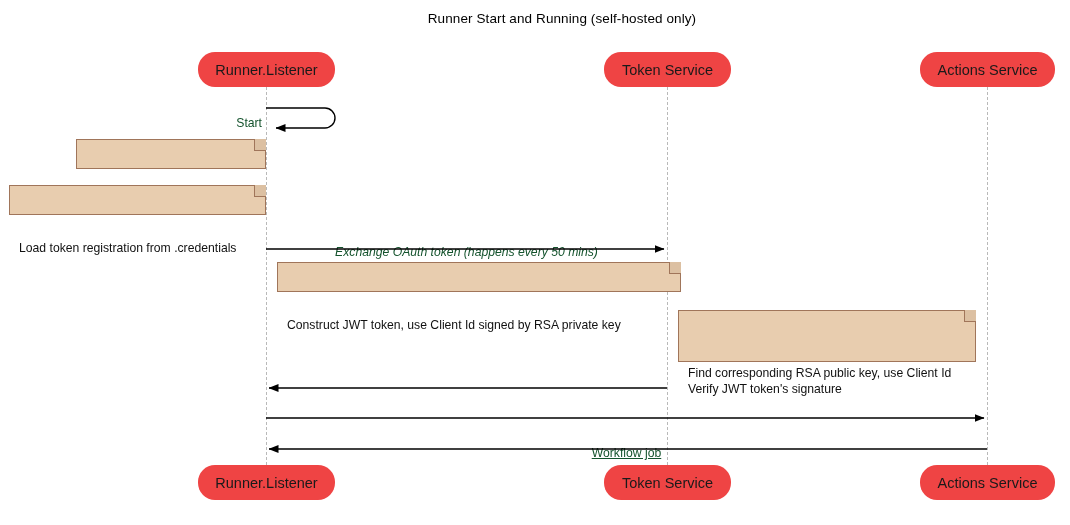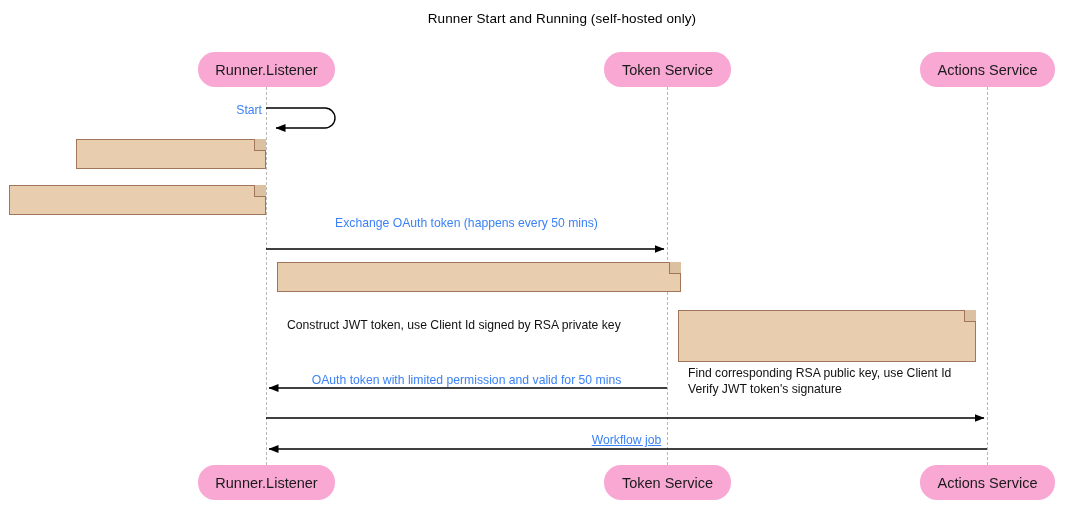--- a/index.html
+++ b/index.html
@@ -35,21 +35,21 @@
   
   .lifeline {
     position: absolute;
     width: 0;
     border-left: 1px dashed #b9b9b9;
   }
   
   .participant {
     position: absolute;
     height: 35px;
-    background: #f9a8d4;
+    background: #ef4444;
     border-radius: 17px;
     display: flex;
     align-items: center;
     justify-content: center;
     font-size: 14.5px;
     color: #1a1a1a;
     white-space: nowrap;
   }
   
   .note {
@@ -79,22 +79,23 @@
     right: -1px;
     width: 12px;
     height: 12px;
     background: #ffffff;
     clip-path: polygon(0 0, 100% 0, 100% 100%);
   }
   
   .msg-label {
     position: absolute;
     font-size: 12.2px;
-    color: #3b82f6;
+    color: #14532d;
     white-space: nowrap;
+    margin-top: 13px;
   }
   .msg-label.center {
     text-align: center;
   }
   .msg-label.right {
     text-align: right;
   }
   svg.overlay {
     position: absolute;
     left: 0; top: 0;
@@ -136,46 +137,44 @@
 
   <div class="note" style="left:76px; top:139px; width:190px; height:30px;">
     <span class="foldmask"></span>
     <span class="fold"></span>
     <span>Load config info from .runner</span>
   </div>
 
   <div class="note" style="left:9px; top:185px; width:257px; height:30px;">
     <span class="foldmask"></span>
     <span class="fold"></span>
+    <span>Load token registration from .credentials</span>
   </div>
 
   <div class="note" style="left:277px; top:262px; width:404px; height:30px;">
     <span class="foldmask"></span>
     <span class="fold"></span>
     <span>Construct JWT token, use Client Id signed by RSA private key</span>
   </div>
 
   <div class="note" style="left:678px; top:310px; width:298px; height:52px;">
     <span class="foldmask"></span>
     <span class="fold"></span>
     <span>Find corresponding RSA public key, use Client Id
 Verify JWT token's signature</span>
   </div>
 
   <div class="msg-label right" style="left:200px; top:103px; width:62px;">
     <span>Start</span>
   </div>
 
-  <div class="msg-label center" style="left:266px; top:216px; width:401px;">
+  <div class="msg-label center" style="left:266px; top:232px; width:401px;font-style:italic;">
     <span>Exchange OAuth token (happens every 50 mins)</span>
   </div>
 
-  <div class="msg-label center" style="left:266px; top:373px; width:401px;">
-    <span>OAuth token with limited permission and valid for 50 mins</span>
-  </div>
 
 
   <div class="msg-label center" style="left:266px; top:433px; width:721px;text-decoration:underline;">
     <span>Workflow job</span>
   </div>
 
   <svg class="overlay" viewBox="0 0 1070 525">
     <defs>
       <marker id="arrowR" markerWidth="10" markerHeight="8" refX="9.5" refY="4" orient="auto" markerUnits="userSpaceOnUse">
         <path d="M0,0 L10,4 L0,8 z" fill="#000000"></path>

